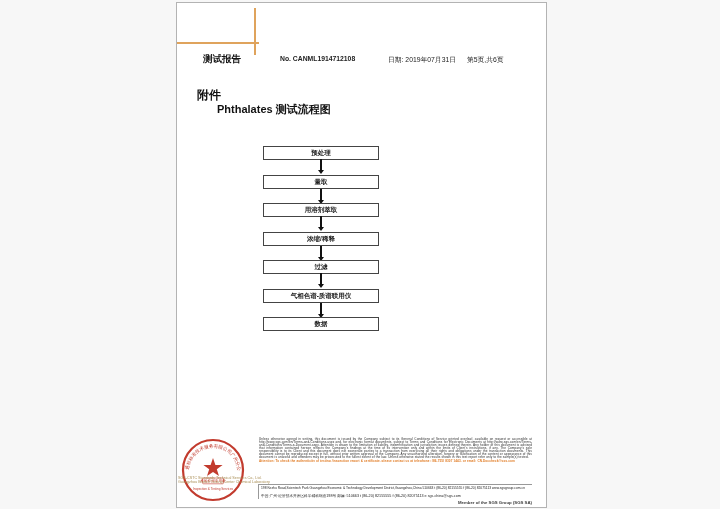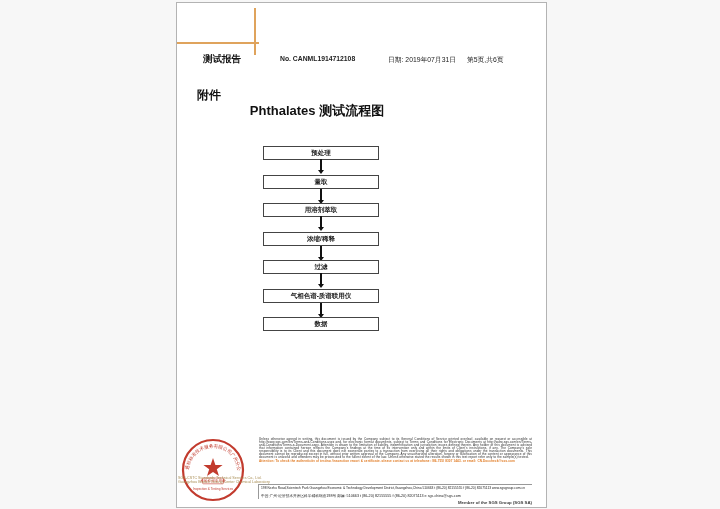--- a/index.html
+++ b/index.html
@@ -18,22 +18,22 @@
     position:absolute; left:15px; top:5px;
     font-size:32px; font-weight:bold; color:#6f6f6f; letter-spacing:0.5px;
   }
   .logo-underline { position:absolute; left:0; top:39px; width:82px; height:2px; background:#dfa35c; }
   .logo-vline { position:absolute; left:77px; top:5px; width:2px; height:47px; background:#dfa35c; }
   .report-title { position:absolute; left:18px; top:50px; font-size:9.5px; font-weight:bold; color:#111;margin-left:8px; }
   .report-no { position:absolute; left:103px; top:52px; font-size:6.8px; font-weight:bold; color:#222; }
   .report-date { position:absolute; left:211px; top:52px; font-size:6.8px; color:#222; }
   .report-page { position:absolute; left:290px; top:52px; font-size:6.8px; color:#222; }
   .attachment { position:absolute; left:20px; top:84px; font-size:12px; font-weight:bold; color:#111; }
-  .flow-title { position:absolute; left:40px; top:99px; width:200px; text-align:center;
-                font-size:13px; font-weight:bold; color:#111; }
+  .flow-title { position:absolute; left:40px; top:99px; width:200px; 
+                font-size:11px; font-weight:bold; color:#111; }
   
   .fbox {
     position:absolute; left:86px; width:116px; height:14px; box-sizing:border-box;
     border:1px solid #444; background:#fff; text-align:center;
     font-size:6.5px; font-weight:bold; color:#222; line-height:12px;
   }
   .arr { position:absolute; left:137px; width:14px; }
   .arr .stem { width:1.3px; height:11px; background:#111; margin:0 auto; }
   .arr .head { width:0; height:0; border-left:3px solid transparent; border-right:3px solid transparent;
                border-top:4.5px solid #111; margin:0 auto; }

